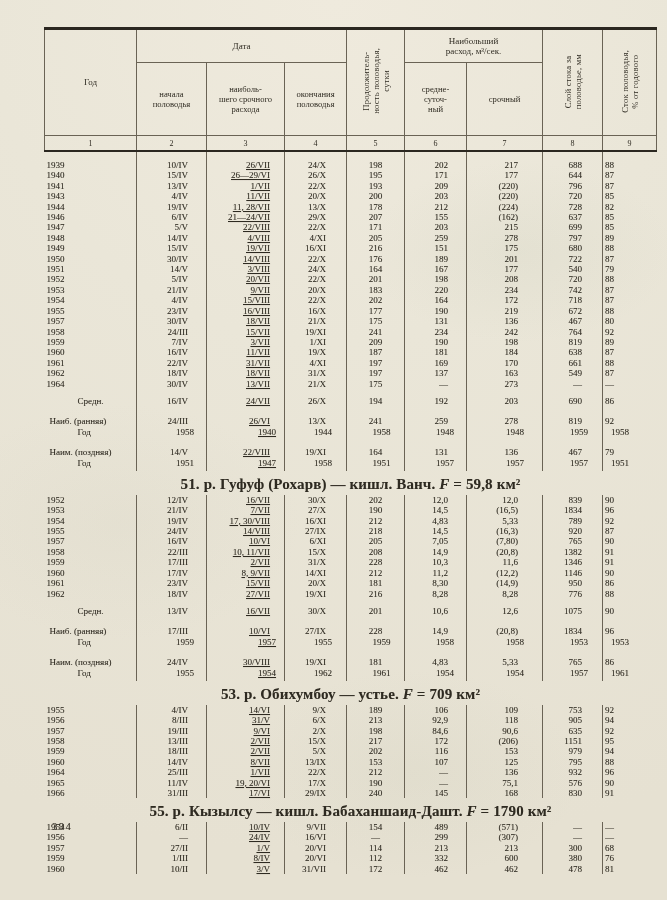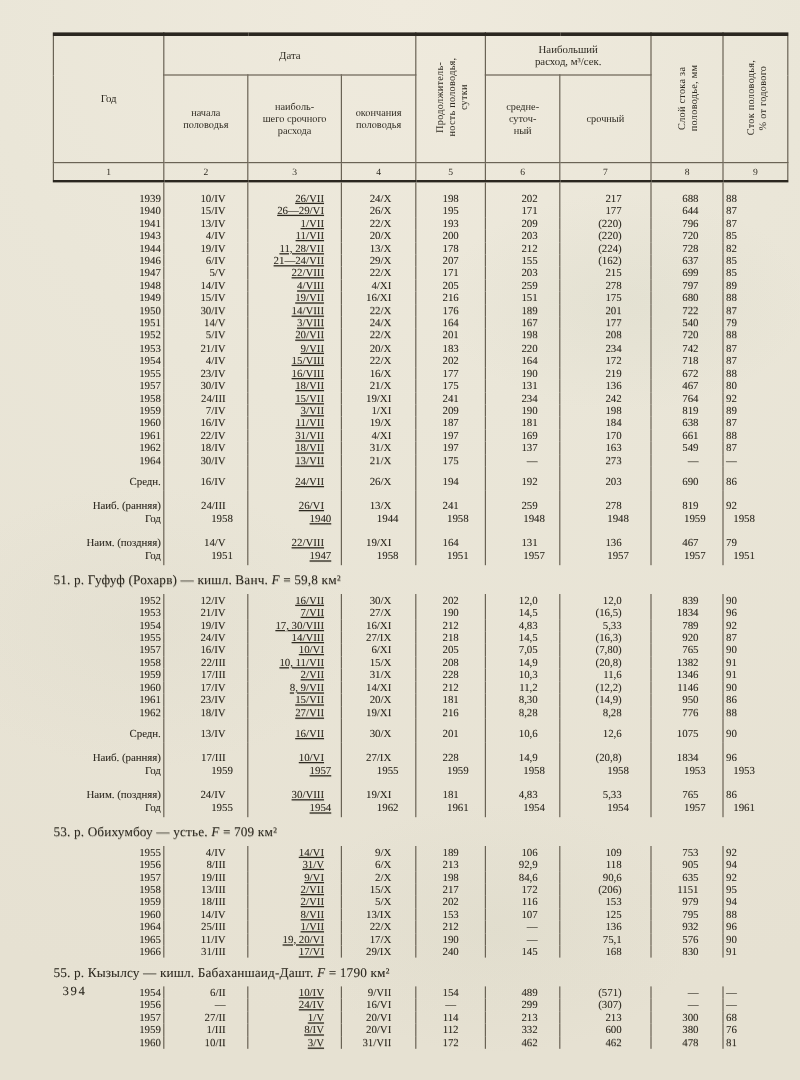--- a/index.html
+++ b/index.html
@@ -37,37 +37,37 @@
     white-space:pre-line;font-size:8.6px;line-height:10px;max-height:96px;letter-spacing:.2px;
   }
   .nums th{height:12px;font-size:8px;line-height:9px;border-bottom:2.5px solid var(--heavy);}
   
   tbody td{
     font-size:9px;line-height:10.4px;padding:0 2px;vertical-align:top;
     white-space:nowrap;text-shadow:.2px .2px 0 rgba(46,42,33,.28);
   }
   tbody td + td{border-left:1px solid var(--rule);}
   tbody tr.title-row td{border-left:none;}
-  tr.data td:nth-child(1),tr.summary td:nth-child(1){text-align:right;}
+  tr.data td:nth-child(1),tr.summary td:nth-child(1){text-align:left;}
   tr.data td:nth-child(2),tr.summary td:nth-child(2){text-align:right;padding-right:18px;}
   tr.data td:nth-child(3),tr.summary td:nth-child(3){text-align:right;padding-right:14px;text-decoration:underline;}
   tr.data td:nth-child(4),tr.summary td:nth-child(4){text-align:right;padding-right:20px;}
   tr.data td:nth-child(5),tr.summary td:nth-child(5){text-align:center;}
   tr.data td:nth-child(6),tr.summary td:nth-child(6){text-align:right;padding-right:18px;}
   tr.data td:nth-child(7),tr.summary td:nth-child(7){text-align:right;padding-right:24px;}
   tr.data td:nth-child(8),tr.summary td:nth-child(8){text-align:right;padding-right:20px;margin-left:40px;}
   tr.data td:nth-child(9),tr.summary td:nth-child(9){text-align:left;padding-right:14px;}
   tbody:first-of-type tr.data:first-child td{padding-top:8px;}
   tr.summary td{padding-top:7px;padding-bottom:3px;}
   .l1,.l2{line-height:10.5px;}
   .yr{transform:translateX(6px);}
   td.lbl{text-align:left;padding-left:5px !important;}
   .ind{padding-left:28px;}
   .sec-title{
-    font-weight:normal;font-size:11px;text-align:left;
+    font-weight:bold;font-size:15px;text-align:center;
     padding:8px 0 5px !important;letter-spacing:.15px;white-space:nowrap;
   }
   .sec-title i{font-style:italic;}
   .page-number{
     position:absolute;left:52px;top:821px;font-size:10.5px;letter-spacing:1.5px;
     color:var(--ink);text-shadow:.2px .2px 0 rgba(46,42,33,.3);
   }
 </style>
 </head>
 <body>

